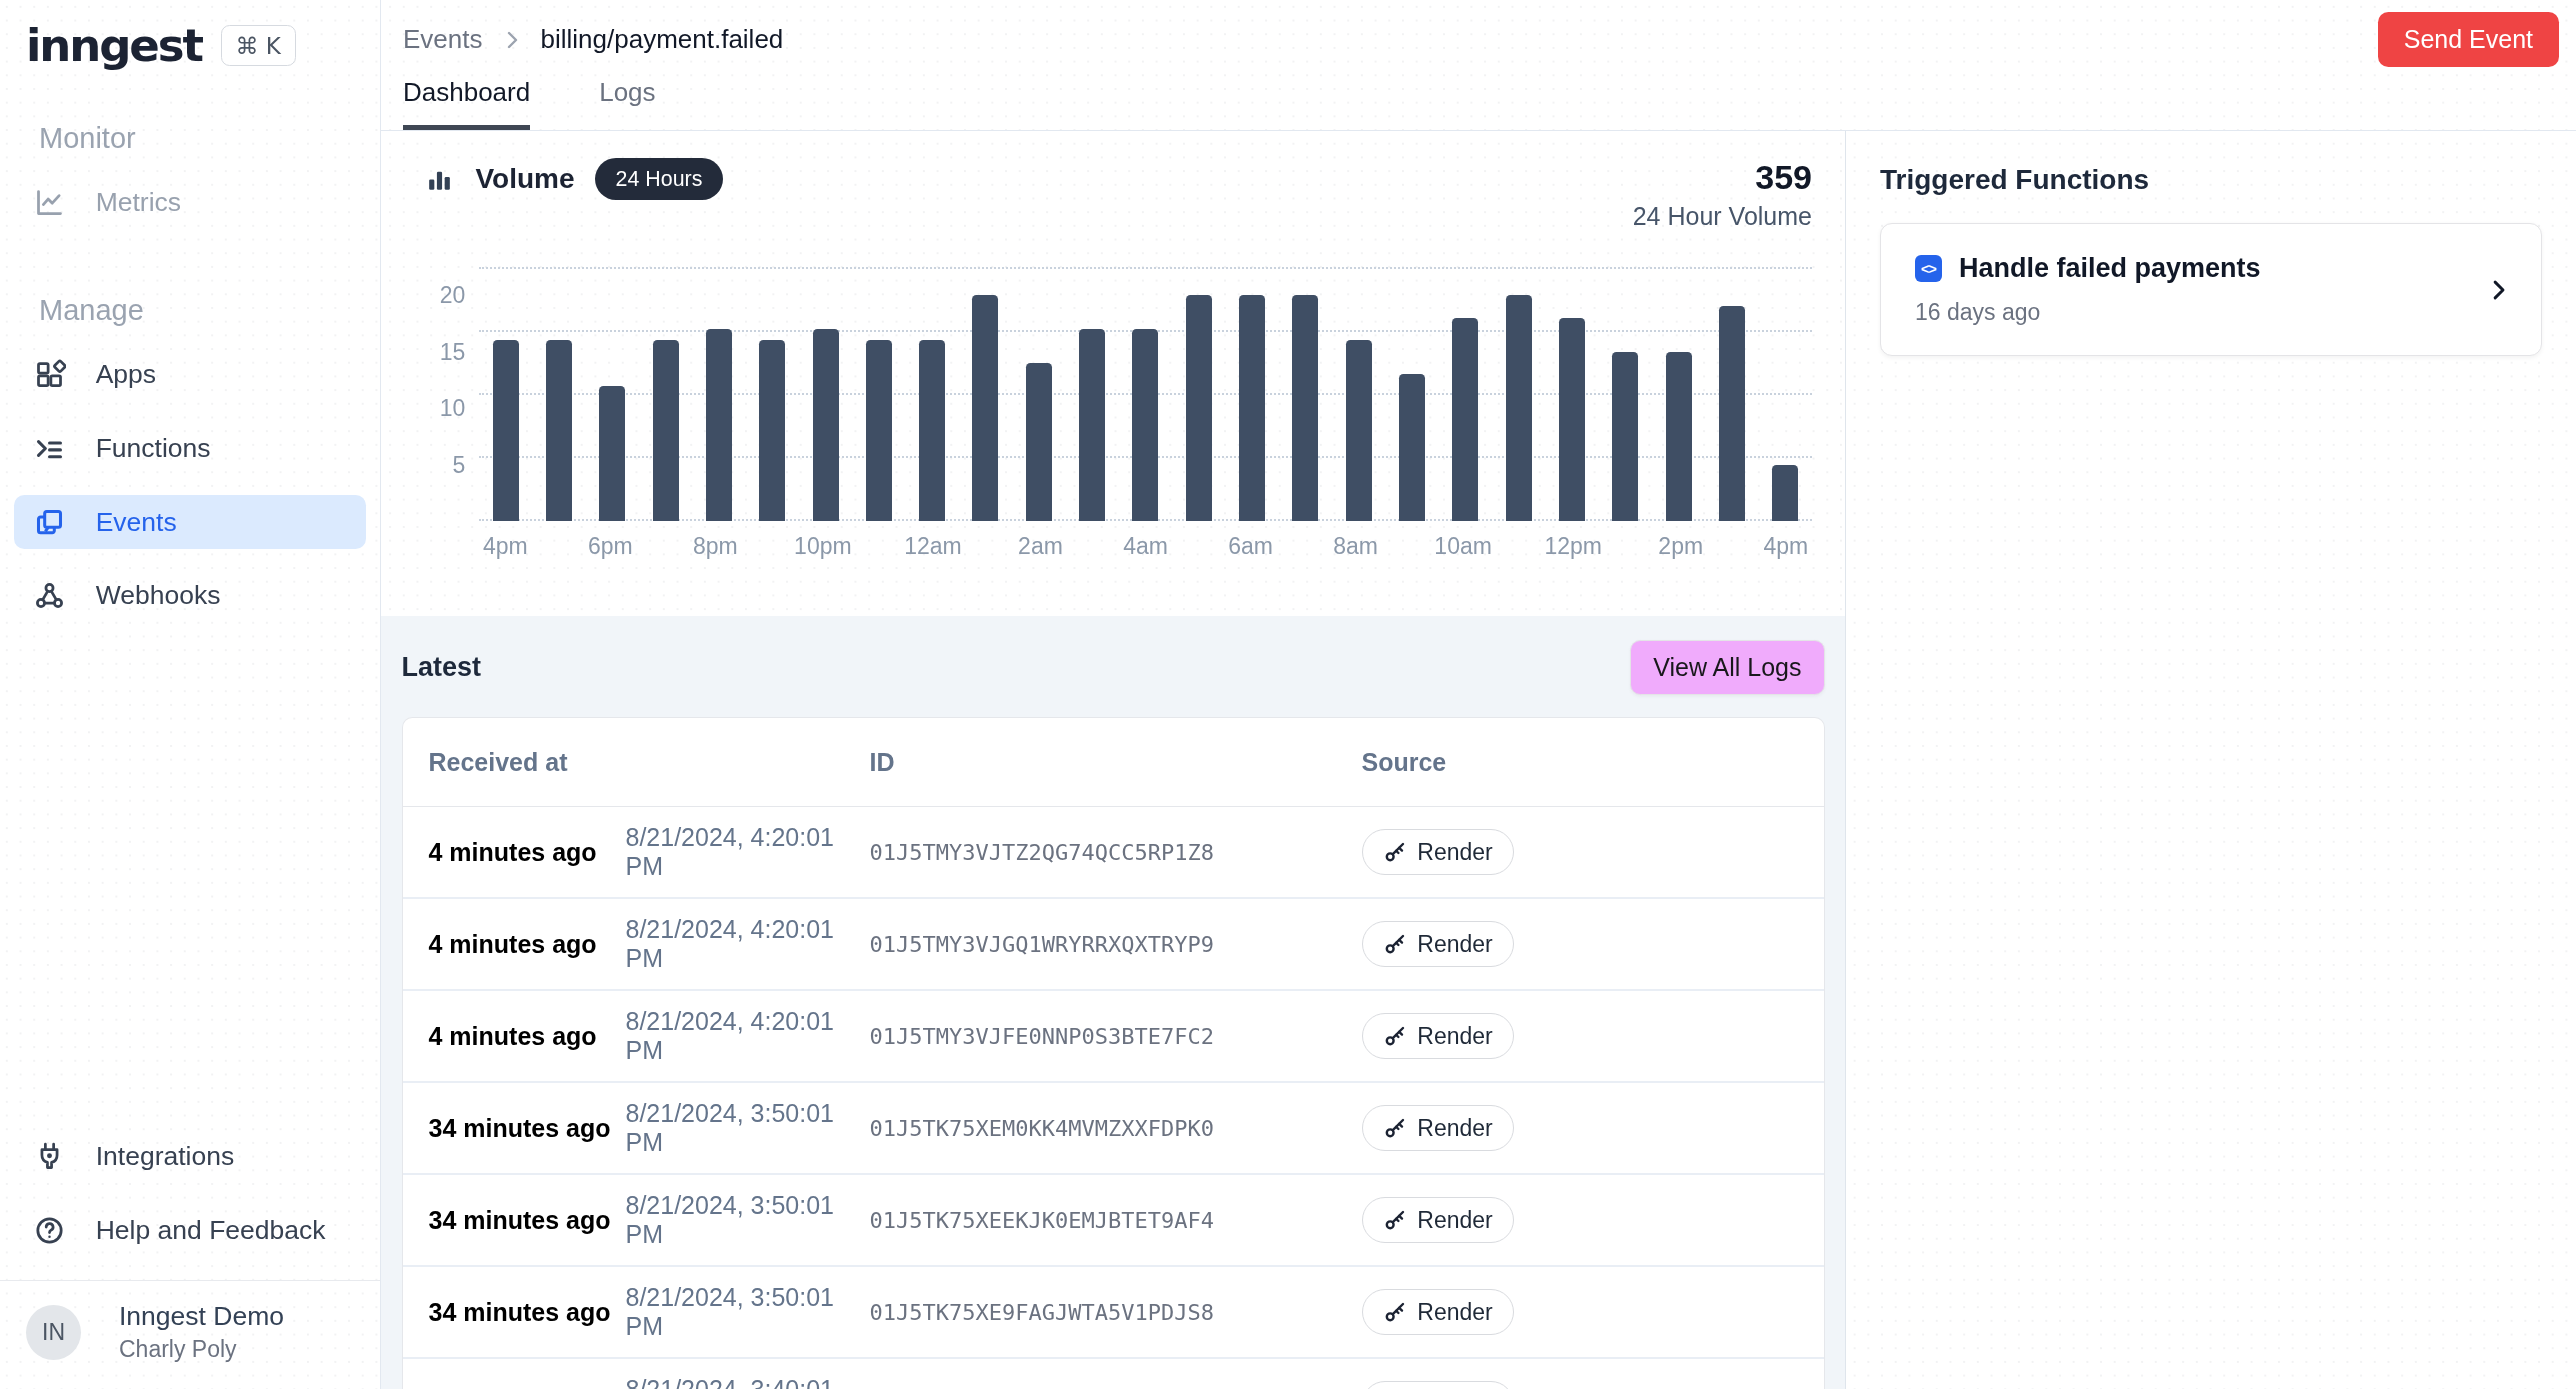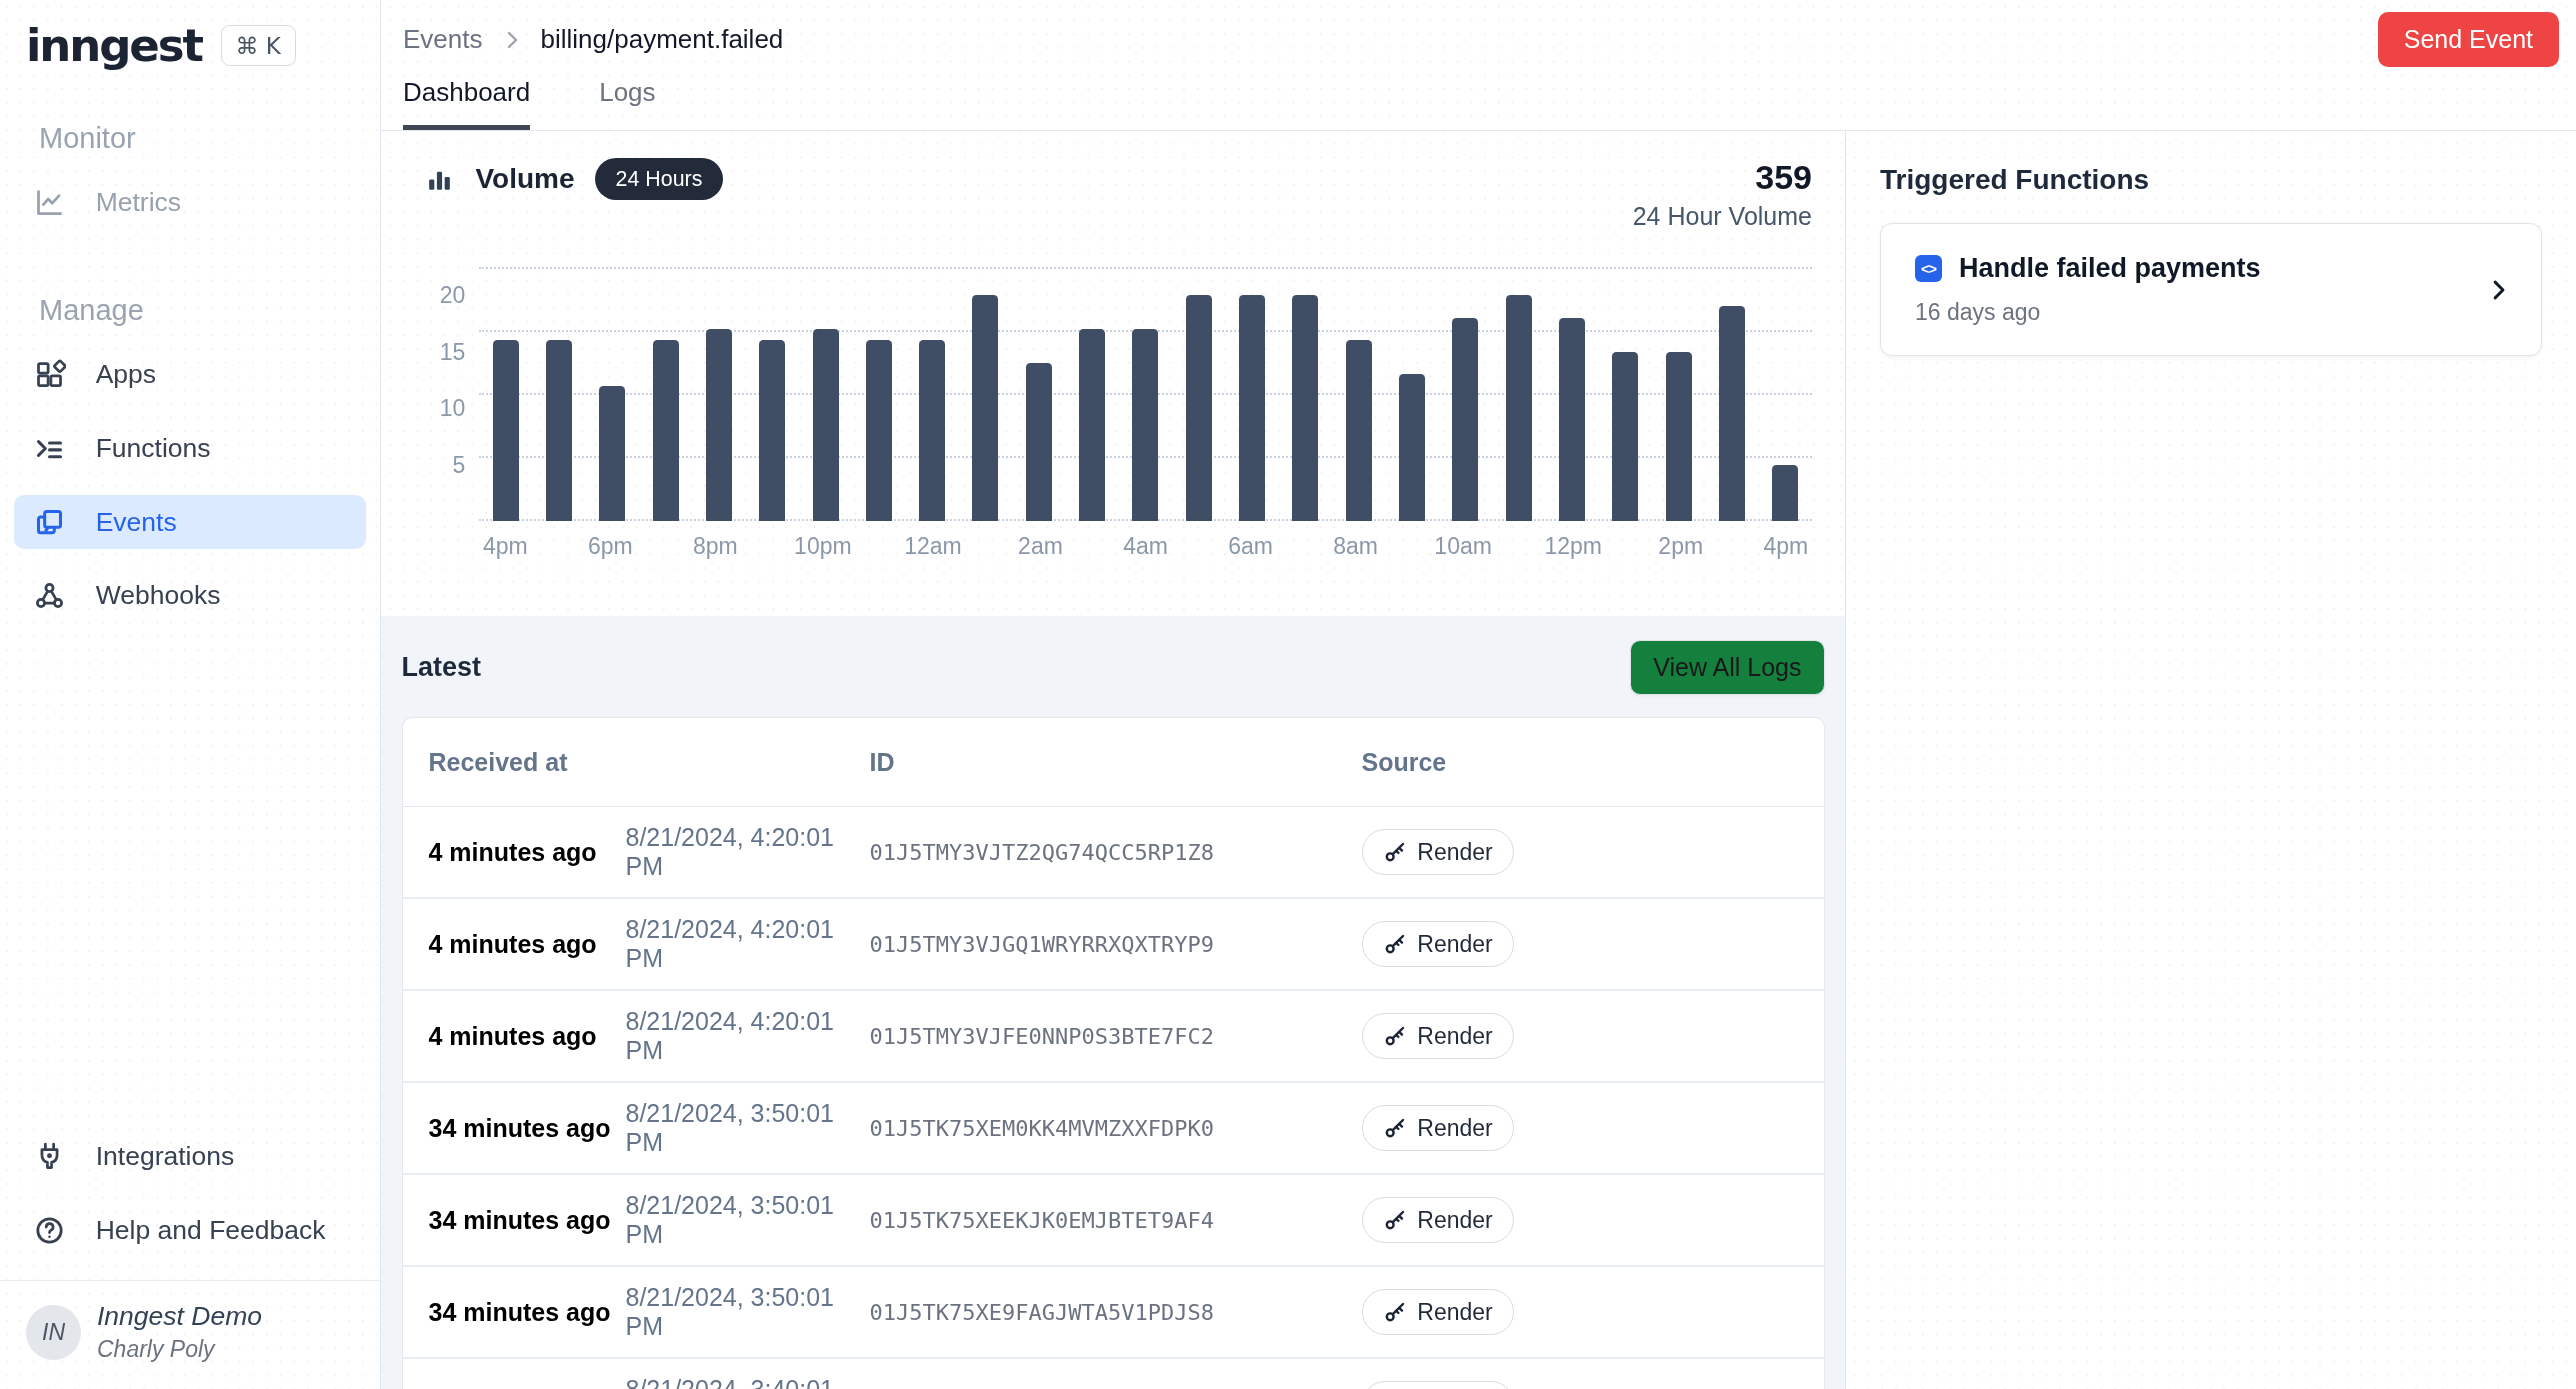--- a/index.html
+++ b/index.html
@@ -25,21 +25,21 @@
   .nav { margin-top:50px; display:flex; flex-direction:column; }
   .nav-section-label { font-size:29px; color:#9aa3b0; margin:0 0 20.5px 39px; }
   .nav-gap { height:45px; }
   .nav-item { display:flex; align-items:center; gap:29px; margin:0 13.7px 19px 13.7px; padding:10.3px 15.4px 10.3px 19px; border-radius:10.3px; font-size:26.5px; color:#374151; cursor:pointer; }
   .nav-item .ni-icon { width:34px; height:34px; flex:none; display:flex; align-items:center; justify-content:center; }
   .nav-item.muted { color:#98a1ae; }
   .nav-item.active { background:#dbeafe; color:#2563eb; }
   .sidebar-spacer { flex:1; }
   .sidebar-footer { padding-bottom:6.8px; }
   .sidebar-divider { border-top:1.7px solid #e8eaee; margin-top:22px; }
-  .user-row { display:flex; align-items:center; gap:16px; padding:20.5px 26px;font-style:italic; }
+  .user-row { display:flex; align-items:center; gap:38px; padding:20.5px 26px; }
   .avatar { width:55px; height:55px; border-radius:50%; background:#e3e6ea; color:#4b5563; font-size:23px; display:flex; align-items:center; justify-content:center; }
   .user-org { font-size:26.5px; color:#334155; font-weight:500; }
   .user-name { font-size:23px; color:#6b7280; margin-top:3.4px; }
 
   
   .main { flex:1; display:flex; flex-direction:column; min-width:0; }
   .header { height:131px; flex:none; border-bottom:1.7px solid #e2e8f0; position:relative; }
   .breadcrumb-row { height:79px; display:flex; align-items:center; gap:17px; padding-left:22px; }
   .bc-events { font-size:26px; color:#6b7280; cursor:pointer; }
   .bc-current { font-size:26px; color:#111827; }
@@ -69,21 +69,21 @@
   .bars { position:absolute; inset:0; display:flex; align-items:flex-end; }
   .bar-slot { flex:1; display:flex; justify-content:center; align-items:flex-end; height:100%; }
   .bar { width:26px; background:#3f4e64; border-radius:4.3px 4.3px 0 0; }
   .x-row { display:flex; margin-left:55px; margin-top:12px; }
   .x-slot { flex:1; text-align:center; font-size:23px; color:#8b98a9; }
 
   
   .latest-section { flex:1; background:#f1f5f9; padding:24px 20.5px 0 20.5px; min-height:0; }
   .latest-head { display:flex; align-items:center; justify-content:space-between;gap:48px; }
   .latest-title { font-size:27px; font-weight:600; color:#1e293b; }
-  .view-all { height:55px; padding:8px 22px; background:#15803d; border:1.7px solid #e4e4e7; border-radius:10.3px; font-size:25px; color:#18181b; cursor:pointer; font-family:inherit; box-shadow:0 1.7px 3.4px rgba(0,0,0,0.04); }
+  .view-all { height:55px; padding:8px 22px; background:#f0abfc; border:1.7px solid #e4e4e7; border-radius:10.3px; font-size:25px; color:#18181b; cursor:pointer; font-family:inherit; box-shadow:0 1.7px 3.4px rgba(0,0,0,0.04); }
   .table-card { margin-top:22px; background:#fff; border:0.9px solid #e5e7eb; border-bottom:none; border-radius:10.3px 10.3px 0 0; overflow:hidden; }
   .t-head { display:grid; grid-template-columns:441px 492px 1fr; align-items:center; height:89px; padding:0 26px; border-bottom:1.7px solid #e5e7eb; }
   .t-head .th { font-size:25px; font-weight:600; color:#64748b; }
   .t-row { display:grid; grid-template-columns:197px 244px 492px 1fr; align-items:center; height:92px; padding:0 26px; border-bottom:2.6px solid #e9eef5; cursor:pointer; }
   .td-received { font-size:25px; font-weight:700; color:#000000; }
   .td-ts { font-size:25px; color:#64748b; }
   .td-id { font-family:"DejaVu Sans Mono", monospace; font-size:22px; color:#6b7280; }
   .source-badge { display:inline-flex; align-items:center; gap:10.3px; height:46px; padding:0 20.5px; border:1.7px solid #d9dbdf; border-radius:855px; background:#fff; font-size:23px; color:#1f2937; }
   .source-badge svg { color:#1c2333; }
 

